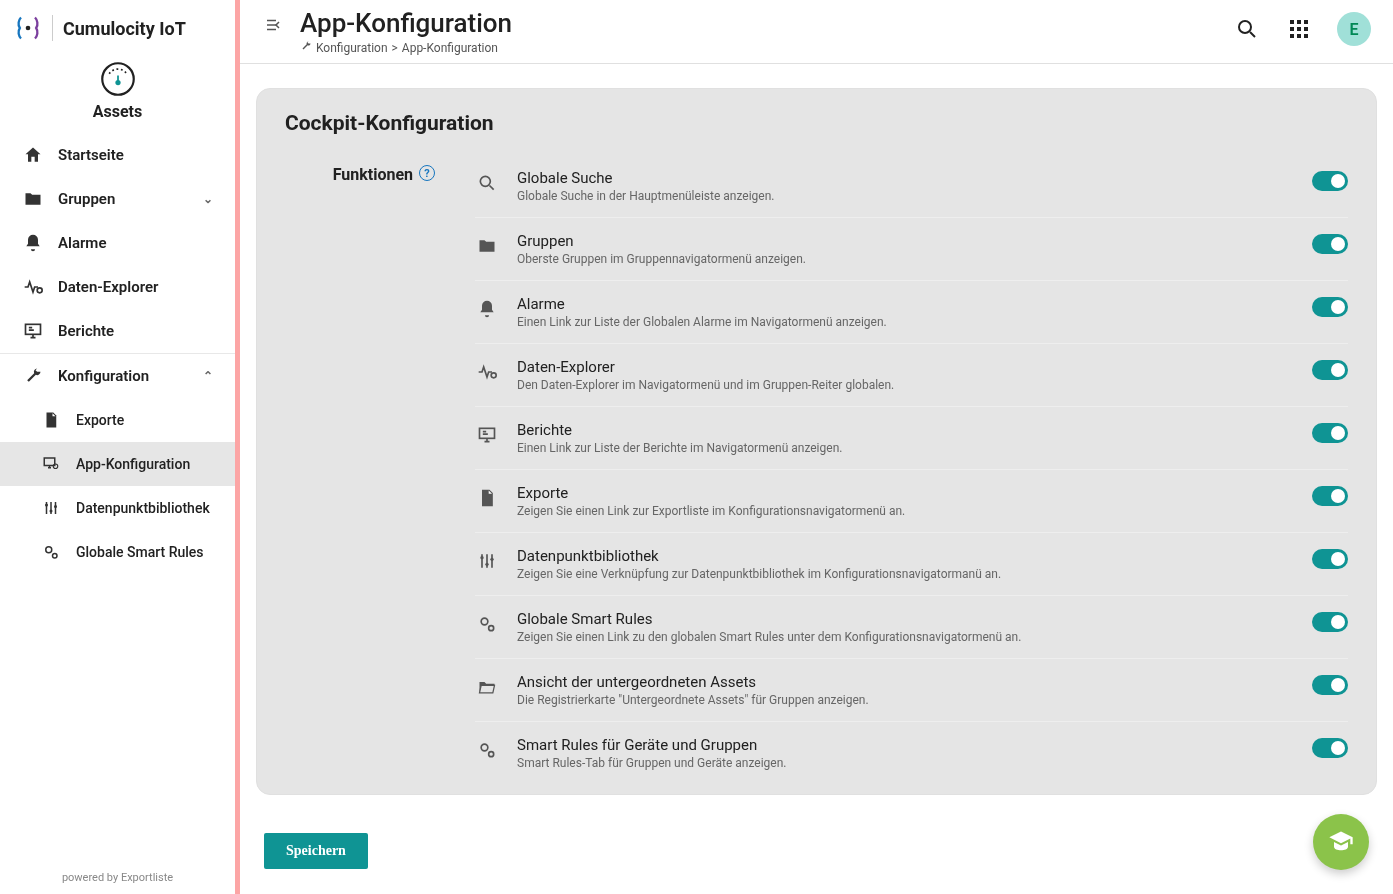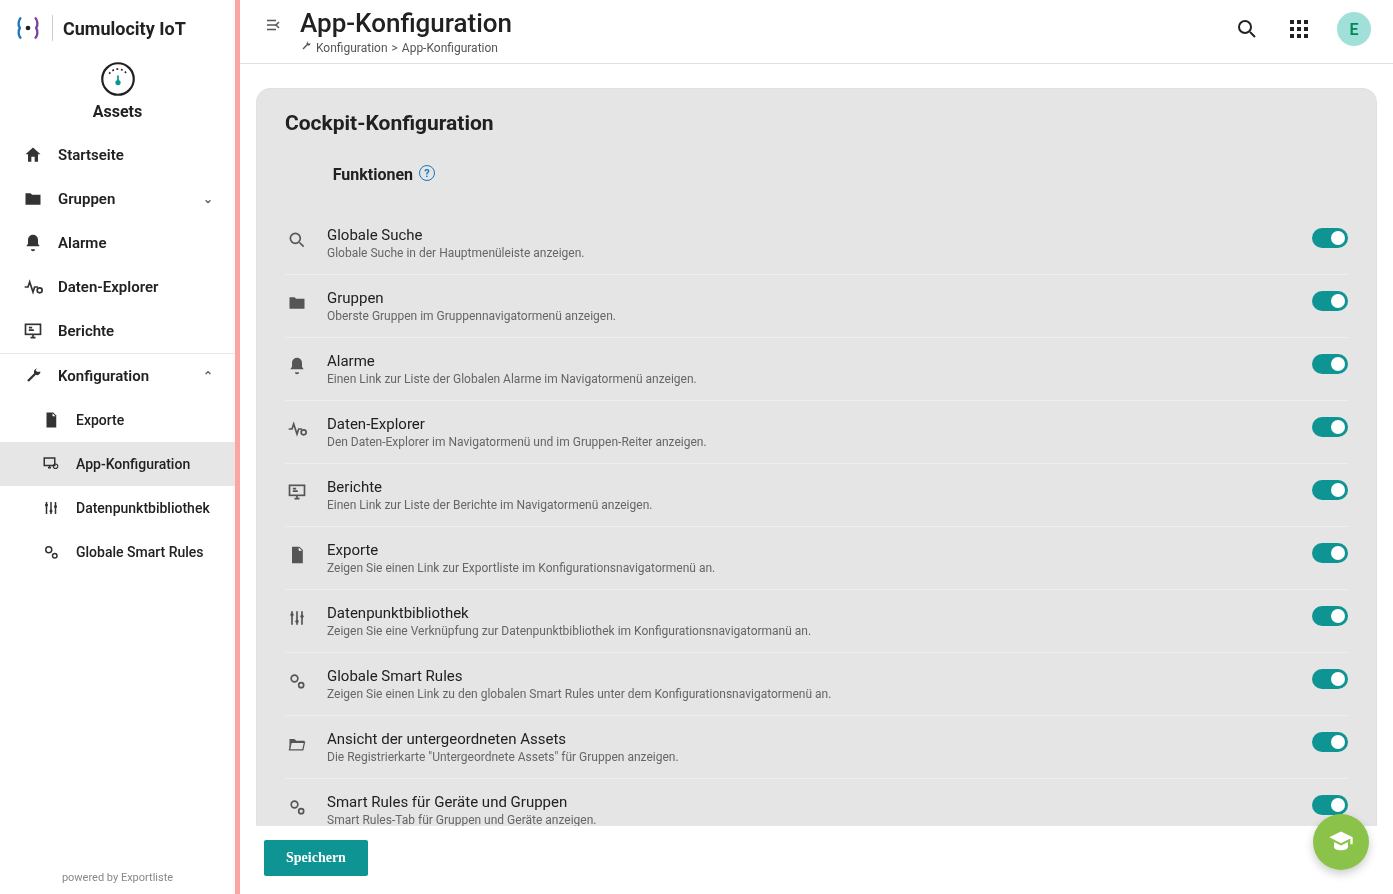--- a/index.html
+++ b/index.html
@@ -39,21 +39,21 @@
 .top-actions { display: flex; align-items: center; gap: 24px; margin-top: 4px; }
 .top-actions .act { width: 28px; height: 28px; display:flex; align-items:center; justify-content:center; cursor: pointer; }
 .top-actions svg { width: 24px; height: 24px; fill: #212121; }
 .avatar { width: 34px; height: 34px; border-radius: 50%; background: #a0e0d8; color: #085; display:flex; align-items:center; justify-content:center; font-weight: 600; font-size: 16px; cursor: pointer; }
 
 .content-scroll { flex: 1; overflow-y: auto; padding: 24px 16px 0 16px; position: relative; }
 .card { border: 1px solid #e0e0e0; border-radius: 14px; background: #e5e5e5; margin-bottom: 24px; }
 .card-header { padding: 22px 28px 0; font-size: 21px; font-weight: 700; }
 .card-body { padding: 20px 28px 10px 28px; }
 
-.section-row { display: flex; gap: 28px; flex-direction: column; }
+.section-row { display: flex; gap: 40px; }
 .section-label { width: 150px; min-width: 150px; text-align: right; font-weight: 700; font-size: 16px; padding-top: 10px; display:flex; align-items:flex-start; justify-content:flex-end; gap:6px; }
 .help-icon { width:16px; height:16px; border:1.5px solid #1776bf; border-radius:50%; color:#1776bf; font-size:11px; display:inline-flex; align-items:center; justify-content:center; font-weight:700; }
 
 .features-list { flex: 1; }
 .feature { display: flex; align-items: flex-start; gap: 18px; padding: 14px 0; border-bottom: 1px solid #eee; }
 .feature:last-child { border-bottom: none; }
 .feature .f-icon { width: 24px; height: 24px; display:flex; align-items:center; justify-content:center; flex-shrink: 0; margin-top: 2px; }
 .feature .f-icon svg { width: 20px; height: 20px; fill: #555; }
 .feature .f-text { flex: 1; }
 .feature .f-title { font-size: 15px; font-weight: 400; color: #212121; }
@@ -286,21 +286,21 @@
               </div>
               <div class="feature">
                 <span class="f-icon">
                   <svg viewBox="0 0 24 24">
                     <path d="M2 12h4l2-6 4 12 2-6h4" fill="none" stroke="#555" stroke-width="2"></path>
                     <circle cx="20" cy="16" r="3" fill="none" stroke="#555" stroke-width="2"></circle>
                   </svg>
                 </span>
                 <div class="f-text">
                   <div class="f-title">Daten-Explorer</div>
-                  <div class="f-desc">Den Daten-Explorer im Navigatormenü und im Gruppen-Reiter anzeigen.</div>
+                  <div class="f-desc">Den Daten-Explorer im Navigatormenü und im Gruppen-Reiter globalen.</div>
                 </div>
                 <div class="toggle"></div>
               </div>
               <div class="feature">
                 <span class="f-icon">
                   <svg viewBox="0 0 24 24">
                     <rect x="3" y="4" width="18" height="12" fill="none" stroke="#555" stroke-width="2"></rect>
                     <path d="M7 8h4M7 11h6M12 16v4M9 20h6" stroke="#555" stroke-width="2"></path>
                   </svg>
                 </span>

